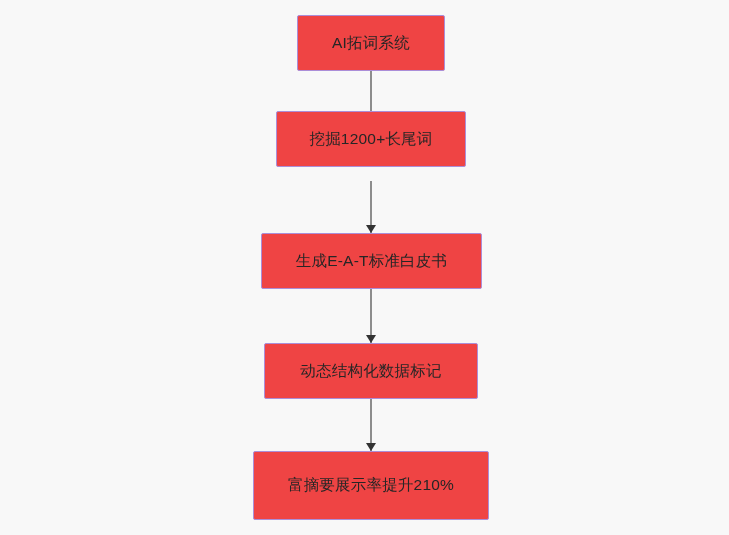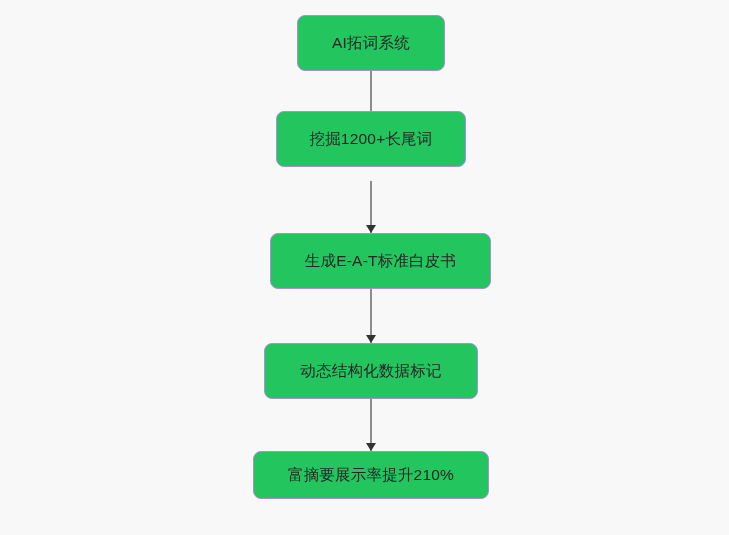--- a/index.html
+++ b/index.html
@@ -15,23 +15,23 @@
     overflow: hidden;
   }
   #flowchart-canvas {
     position: relative;
     width: 729px;
     height: 535px;
   }
   .node {
     position: absolute;
     box-sizing: border-box;
-    background: #22c55e;
+    background: #ef4444;
     border: 1.4px solid #ab8ed8;
-    border-radius: 8px;
+    border-radius: 2px;
     display: flex;
     align-items: center;
     justify-content: center;
   }
   .node-label {
     font-size: 15.5px;
     color: #262626;
     line-height: 1.2;
     letter-spacing: 0.2px;
     white-space: nowrap;
@@ -53,23 +53,23 @@
     height: 0;
     border-left: 5px solid transparent;
     border-right: 5px solid transparent;
     border-top: 8px solid #333333;
     left: -4px;
   }
 
   
   #node-1 { left: 297px; top: 15px;  width: 148px; height: 56px; }
   #node-2 { left: 276px; top: 111px; width: 190px; height: 56px; }
-  #node-3 { left: 270px; top: 233px; width: 221px; height: 56px; }
+  #node-3 { left: 261px; top: 233px; width: 221px; height: 56px; }
   #node-4 { left: 264px; top: 343px; width: 214px; height: 56px; }
-  #node-5 { left: 253px; top: 451px; width: 236px; height: 48px; }
+  #node-5 { left: 253px; top: 451px; width: 236px; height: 69px; }
 
   
   #edge-1 { left: 370px; top: 71px;  height: 54px; }
   #edge-2 { left: 370px; top: 181px; height: 52px; }
   #edge-3 { left: 370px; top: 289px; height: 54px; }
   #edge-4 { left: 370px; top: 399px; height: 52px; }
 </style>
 </head>
 <body>
 

